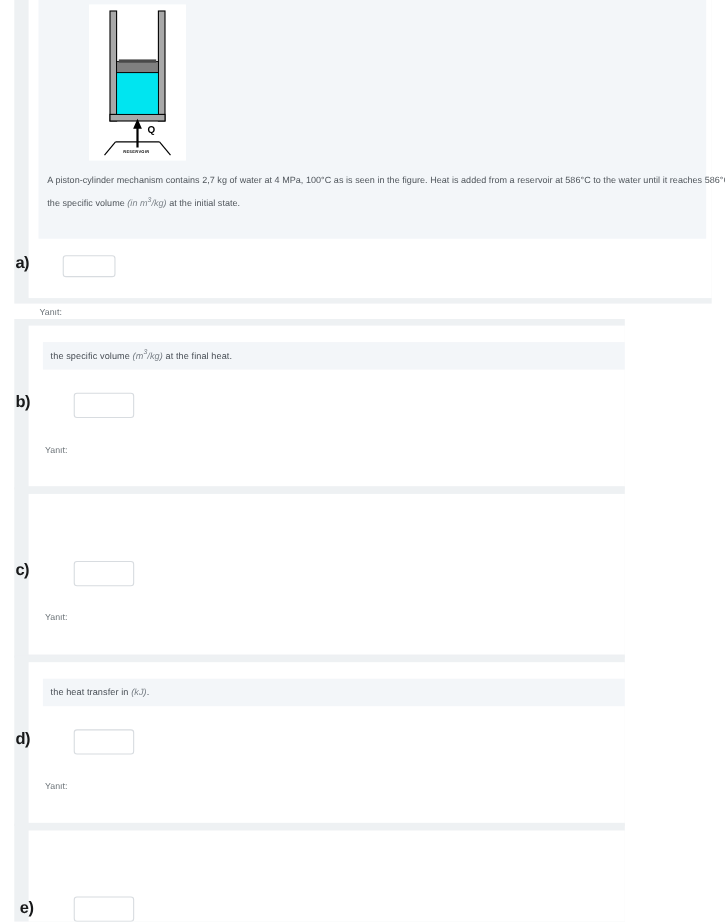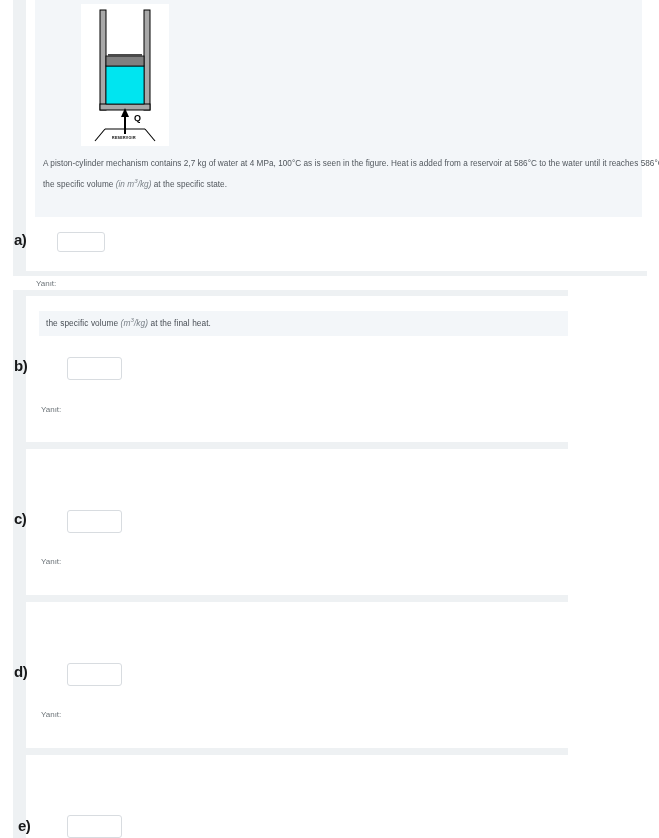--- a/index.html
+++ b/index.html
@@ -150,21 +150,21 @@
 
         <text x="53" y="117" font-family="Liberation Sans, sans-serif" font-size="9" font-weight="bold" fill="#000000">Q</text>
 
         <text x="31" y="135" font-family="Liberation Sans, sans-serif" font-size="3.6" font-weight="bold" fill="#000000" letter-spacing="0.3">RESERVOIR</text>
       </svg>
     </div>
 
     <div class="stmt" style="left:8px; top:152px;">A piston-cylinder mechanism contains 2,7 kg of water at 4 MPa, 100°C as is seen in the figure. Heat is added from a reservoir at 586°C to the water until it reaches 586°C. Find;</div>
 
     <div class="stmt" style="left:8px; top:173px;">
-      <span>the specific volume </span><i>(in m<sup>3</sup>/kg)</i><span> at the specific state.</span>
+      <span>the specific volume </span><i>(in m<sup>3</sup>/kg)</i><span> at the initial state.</span>
     </div>
   </div>
 
   <div class="marker" style="left:14px; top:231px;">a)</div>
   <div class="ans-label" style="left:36px; top:239px;">Yanıt:</div>
   <input class="ans-input" type="text" style="left: 57px; top: 232px;" placeholder="">
 
   <div class="qblock" style="left:13px; top:290px; width:555px; height:155px;"></div>
   <div class="card" style="left:26px; top:296px; width:542px; height:146px;"></div>
 
@@ -182,20 +182,25 @@
   <div class="card" style="left:26px; top:449px; width:542px; height:146px;"></div>
 
 
   <div class="marker" style="left:14px; top:510px;">c)</div>
   <div class="ans-label" style="left:41px; top:517px;">Yanıt:</div>
   <input class="ans-input" type="text" style="left: 67px; top: 510px; width: 55px; height: 23px;" placeholder="">
 
   <div class="qblock" style="left:13px; top:596px; width:555px; height:155px;"></div>
   <div class="card" style="left:26px; top:602px; width:542px; height:146px;"></div>
 
+  <div class="prompt" style="left:39px; top:617px; width:529px; height:25px;">
+    <div class="prompt-text">
+      <span>the heat transfer in </span><i>(kJ)</i><span>.</span>
+    </div>
+  </div>
 
   <div class="marker" style="left:14px; top:663px;">d)</div>
   <div class="ans-label" style="left:41px; top:670px;">Yanıt:</div>
   <input class="ans-input" type="text" style="left: 67px; top: 663px; width: 55px; height: 23px;" placeholder="">
 
   <div class="qblock" style="left:13px; top:749px; width:555px; height:89px;"></div>
   <div class="card" style="left:26px; top:755px; width:542px; height:83px;"></div>
 
 
   <div class="marker" style="left:18px; top:817px;">e)</div>

